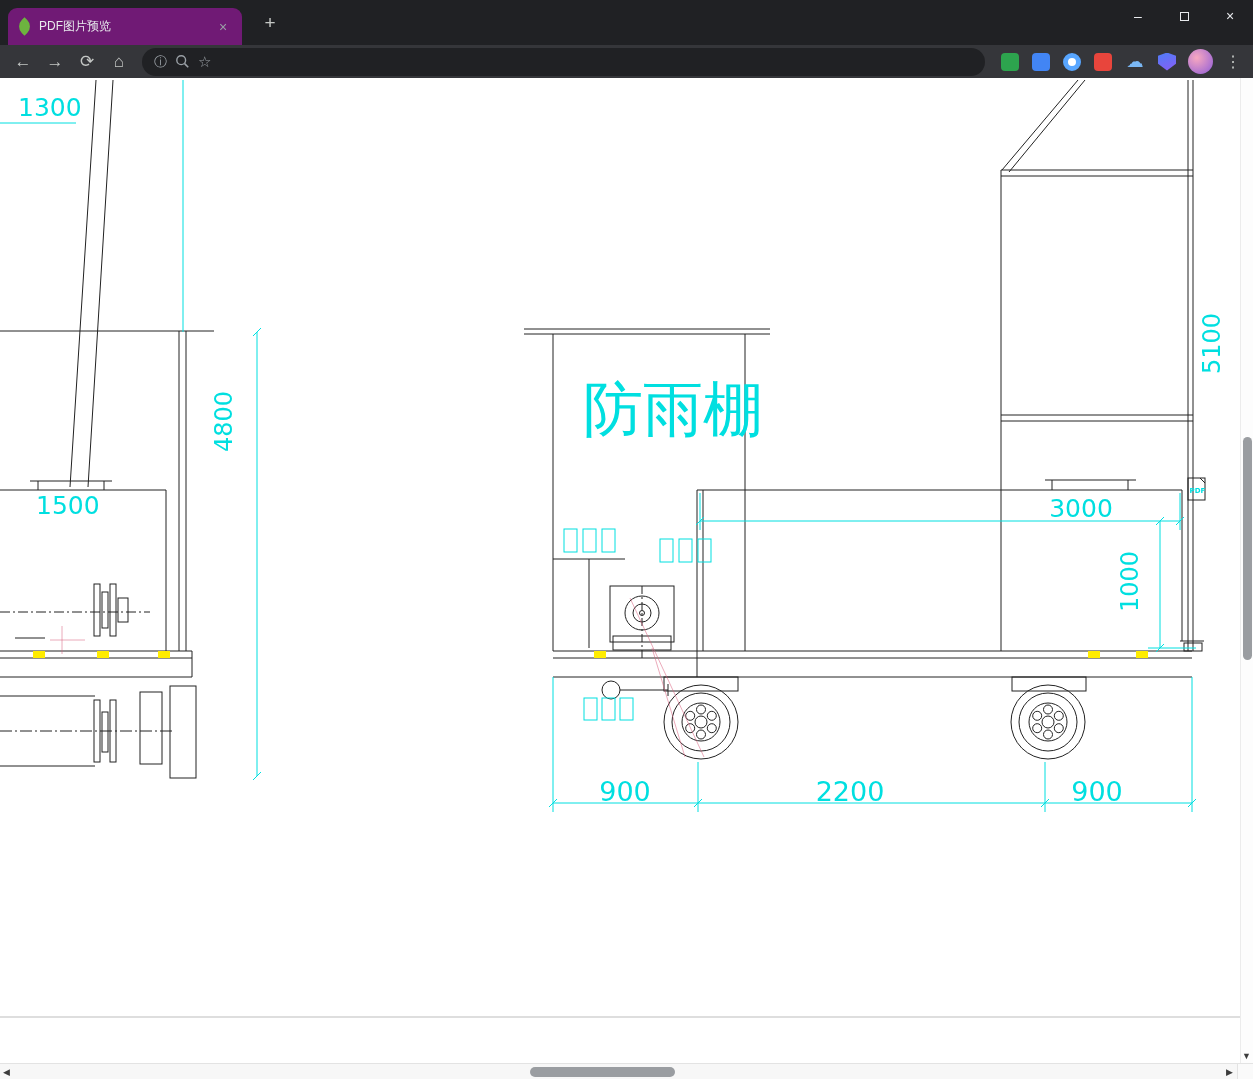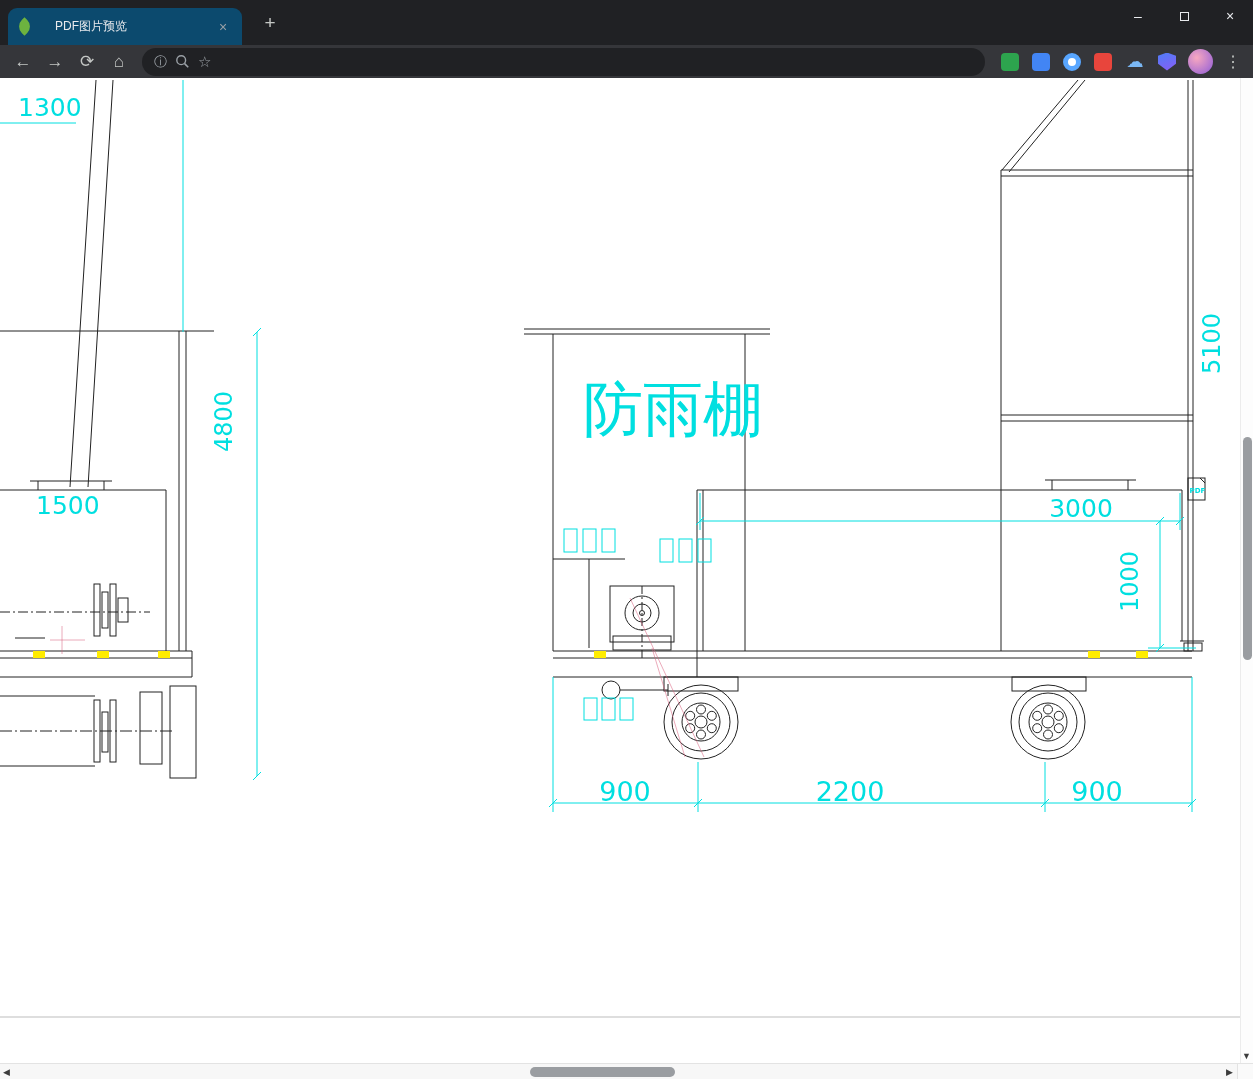--- a/index.html
+++ b/index.html
@@ -2,22 +2,22 @@
 <html><head>
 <meta charset="utf-8">
 <style>
   * { box-sizing: border-box; margin: 0; padding: 0; }
   html,body { width:1253px; height:1079px; overflow:hidden;
     font-family:"Liberation Sans", sans-serif; background:#fff; }
 
   
   .chrome { position:absolute; top:0; left:0; width:1253px; height:78px; background:#202124; }
   .tabstrip { position:relative; height:45px; width:100%; }
-  .tab { position:absolute; left:8px; top:8px; width:234px; height:37px; background:#0c4a6e;
-         border-radius:9px 9px 0 0; display:flex; align-items:center; padding:0 10px; gap:24px; }
+  .tab { position:absolute; left:8px; top:8px; width:234px; height:37px; background:#701a75;
+         border-radius:9px 9px 0 0; display:flex; align-items:center; padding:0 10px; gap:8px; }
   .favicon-leaf { width:13px; height:13px; background:#6db33f; border-radius:0 70% 0 70%;
                   transform:rotate(45deg); flex:0 0 auto; }
   .tab-title { color:#e8eaed; font-size:12px; white-space:nowrap; overflow:hidden;
                text-overflow:ellipsis; flex:1; }
   .tab-close { color:#9aa0a6; font-size:14px; width:18px; height:18px; line-height:18px;
                text-align:center; border-radius:50%; cursor:pointer; }
   .new-tab { position:absolute; left:258px; top:12px; color:#c4c7c5; font-size:19px;
              width:24px; height:24px; line-height:22px; text-align:center; cursor:pointer; }
   .win-controls { position:absolute; right:0; top:0; height:32px; display:flex; }
   .win-btn { width:46px; height:32px; color:#e8eaed; font-size:14px; display:flex;

